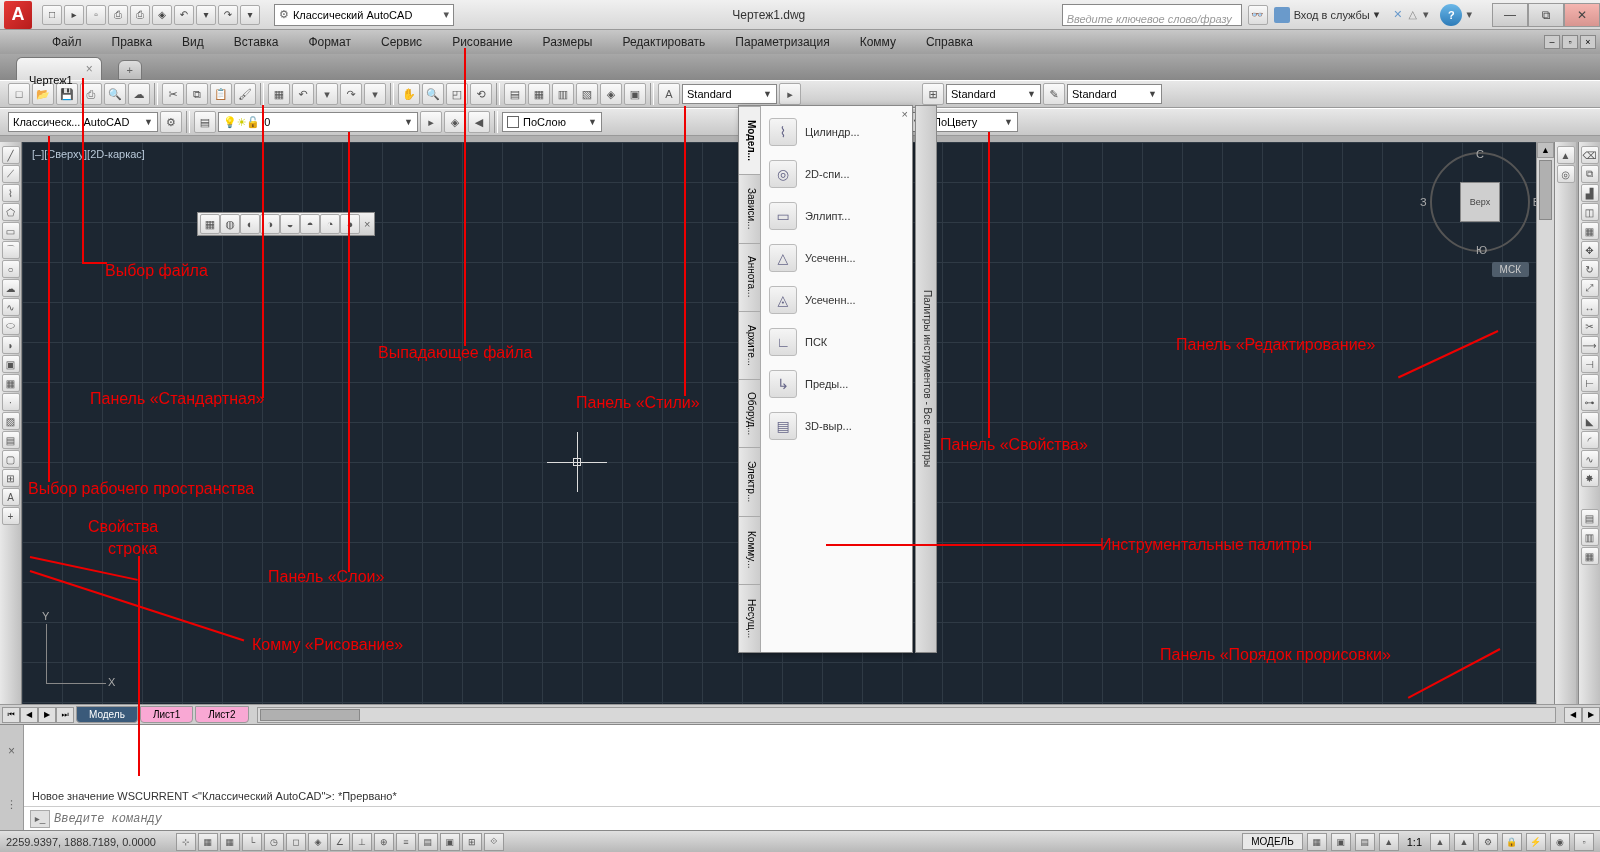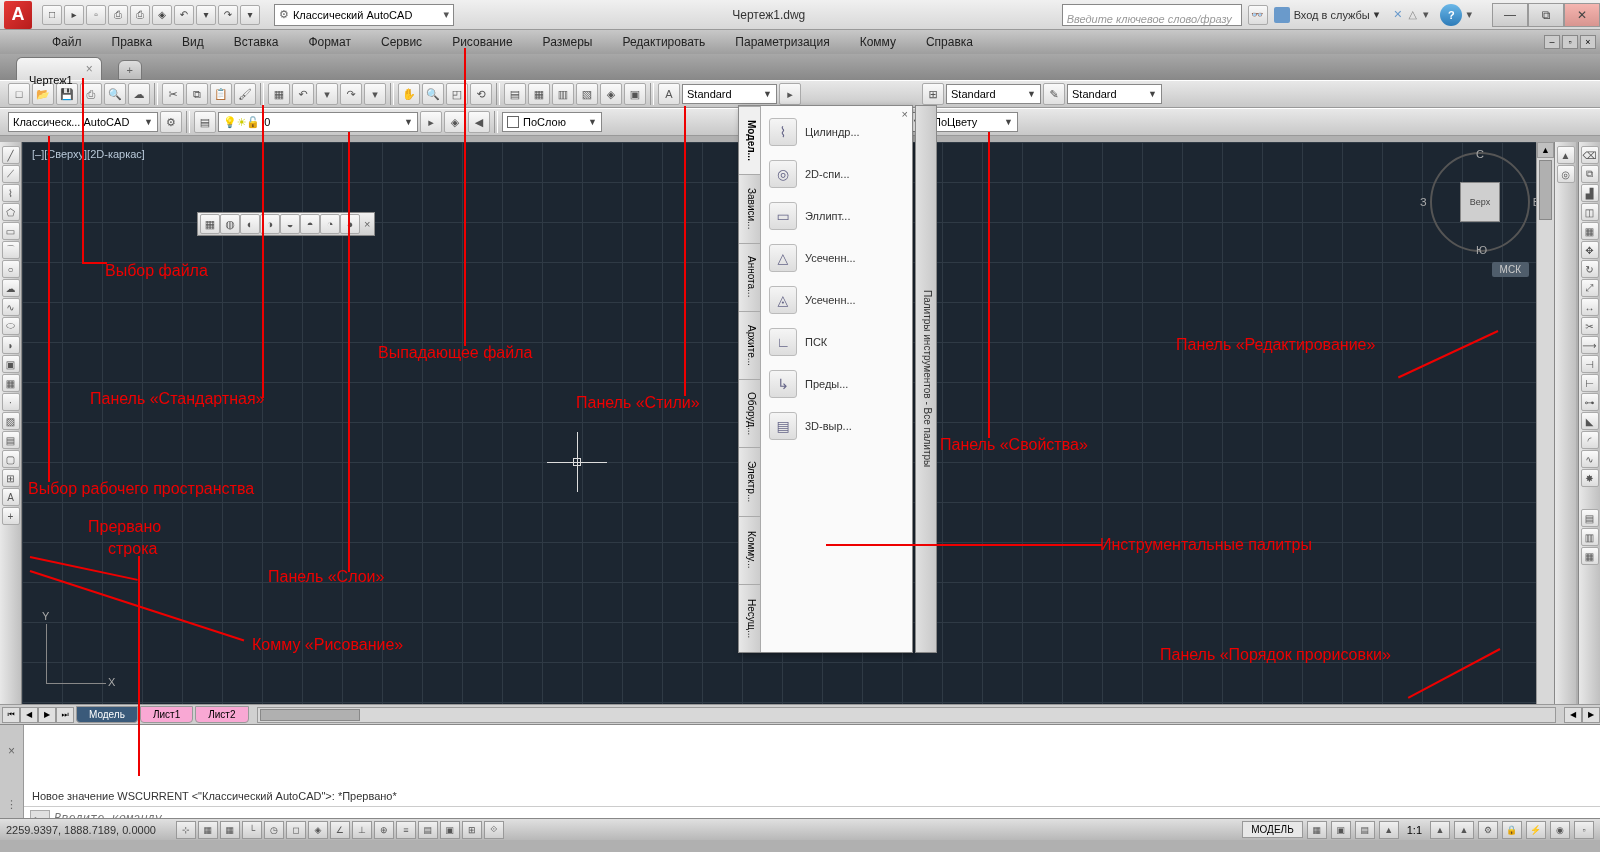--- a/index.html
+++ b/index.html
@@ -69,21 +69,21 @@
 .hscroll{flex:1;height:16px;background:#d8d8d8;border:1px solid #999;margin:0 8px;position:relative}
 .hscroll .thumb{position:absolute;left:2px;width:100px;top:1px;bottom:1px;background:#b0b0b0;border:1px solid #888}
 .cmdline-area{position:absolute;left:0;right:0;bottom:22px;height:106px;background:#f5f5f5;border-top:1px solid #888;display:flex}
 .cmd-handle{width:24px;background:#c8c8c8;border-right:1px solid #999;display:flex;flex-direction:column;align-items:center;justify-content:center;color:#666}
 .cmd-handle .x{font-size:12px;margin-bottom:40px}
 .cmd-content{flex:1;display:flex;flex-direction:column}
 .cmd-history{flex:1;background:#fff;padding:4px 8px;font-family:"Courier New",monospace;font-size:12px;color:#333;display:flex;align-items:flex-end}
 .cmd-input{height:24px;background:#fff;border-top:1px solid #ccc;display:flex;align-items:center;padding:0 6px}
 .cmd-prompt{width:20px;height:18px;background:#e0e0e0;border:1px solid #aaa;margin-right:4px;font-size:10px;display:flex;align-items:center;justify-content:center;color:#666}
 .cmd-input input{border:none;outline:none;flex:1;font-family:"Courier New",monospace;font-size:12px;font-style:italic;color:#999}
-.statusbar{position:absolute;left:0;right:0;bottom:12px;height:22px;background:linear-gradient(#e0e0e0,#b8b8b8);display:flex;align-items:center;padding:0 6px;border-top:1px solid #888}
+.statusbar{position:absolute;left:0;right:0;bottom:0;height:22px;background:linear-gradient(#e0e0e0,#b8b8b8);display:flex;align-items:center;padding:0 6px;border-top:1px solid #888}
 .coords{color:#333;font-size:11px;margin-right:20px}
 .status-btns{display:flex;gap:2px}
 .status-btn{width:20px;height:18px;background:linear-gradient(#f0f0f0,#d0d0d0);border:1px solid #999;font-size:9px;display:flex;align-items:center;justify-content:center;color:#555}
 .status-right{margin-left:auto;display:flex;align-items:center;gap:4px}
 .model-label{background:#e8e8e8;border:1px solid #999;padding:2px 8px;font-size:10px}
 .palette{position:absolute;left:738px;top:105px;width:175px;height:548px;background:#f5f5f5;border:1px solid #888;box-shadow:2px 2px 6px rgba(0,0,0,.3);display:flex}
 .palette-tabs{width:22px;background:#e0e0e0;border-right:1px solid #aaa;display:flex;flex-direction:column}
 .palette-tab{flex:1;writing-mode:vertical-rl;text-align:center;padding:8px 3px;border-top:1px solid #aaa;font-size:10px;background:linear-gradient(90deg,#e8e8e8,#ccc);overflow:hidden}
 .palette-tab.active{background:#f0f0f0;font-weight:bold}
 .palette-body{flex:1;padding:8px 4px;display:flex;flex-direction:column;gap:6px;background:#fafafa;position:relative}
@@ -476,21 +476,21 @@
 
 <div class="annotation" style="top:344px;left:378px">Выпадающее файла</div>
 <div class="redline" style="left:464px;top:48px;width:2px;height:298px"></div>
 
 <div class="annotation" style="top:394px;left:576px">Панель «Стили»</div>
 <div class="redline" style="left:684px;top:106px;width:2px;height:290px"></div>
 
 <div class="annotation" style="top:480px;left:28px">Выбор рабочего пространства</div>
 <div class="redline" style="left:48px;top:136px;width:2px;height:346px"></div>
 
-<div class="annotation" style="top:518px;left:88px">Прервано</div>
+<div class="annotation" style="top:518px;left:88px">Свойства</div>
 <div class="annotation" style="top:540px;left:108px">строка</div>
 <div class="redline" style="left:138px;top:556px;width:2px;height:220px"></div>
 <div class="redline" style="left:30px;top:556px;width:110px;height:2px;transform:rotate(12deg);transform-origin:left"></div>
 
 <div class="annotation" style="top:568px;left:268px">Панель «Слои»</div>
 <div class="redline" style="left:348px;top:132px;width:2px;height:440px"></div>
 
 <div class="annotation" style="top:636px;left:252px">Комму «Рисование»</div>
 <div class="redline" style="left:30px;top:570px;width:225px;height:2px;transform:rotate(18deg);transform-origin:left"></div>
 

